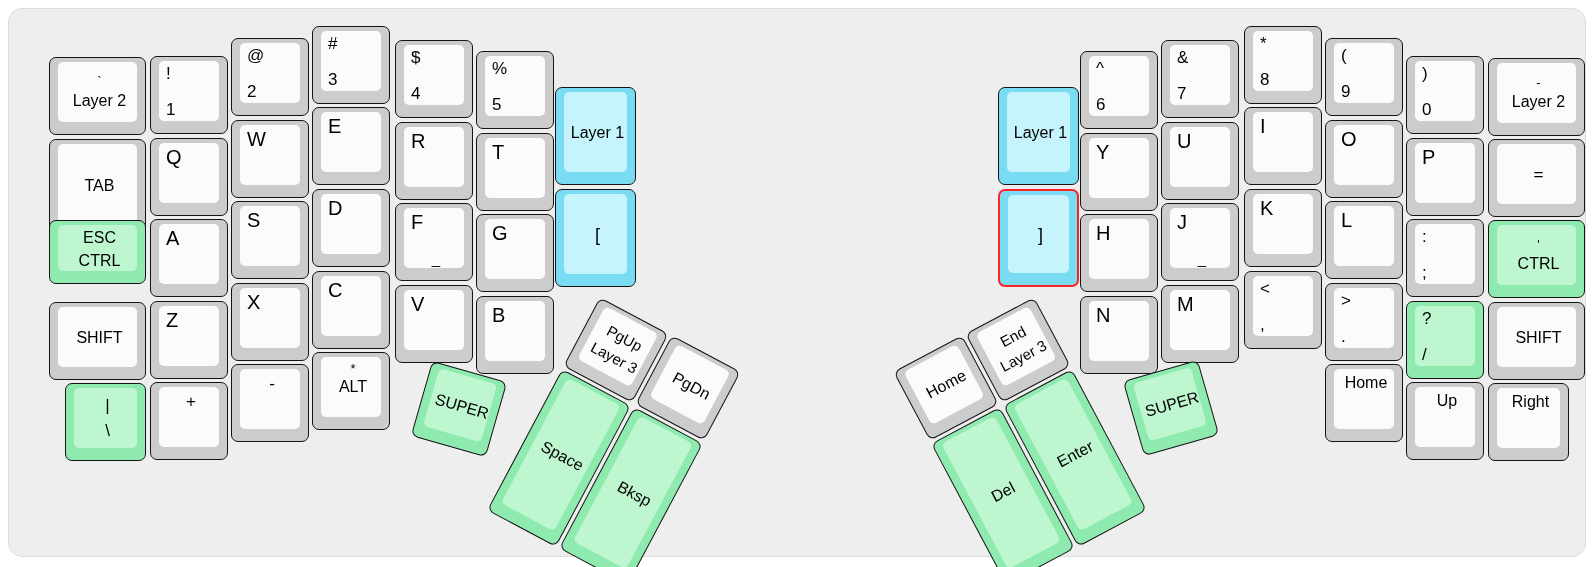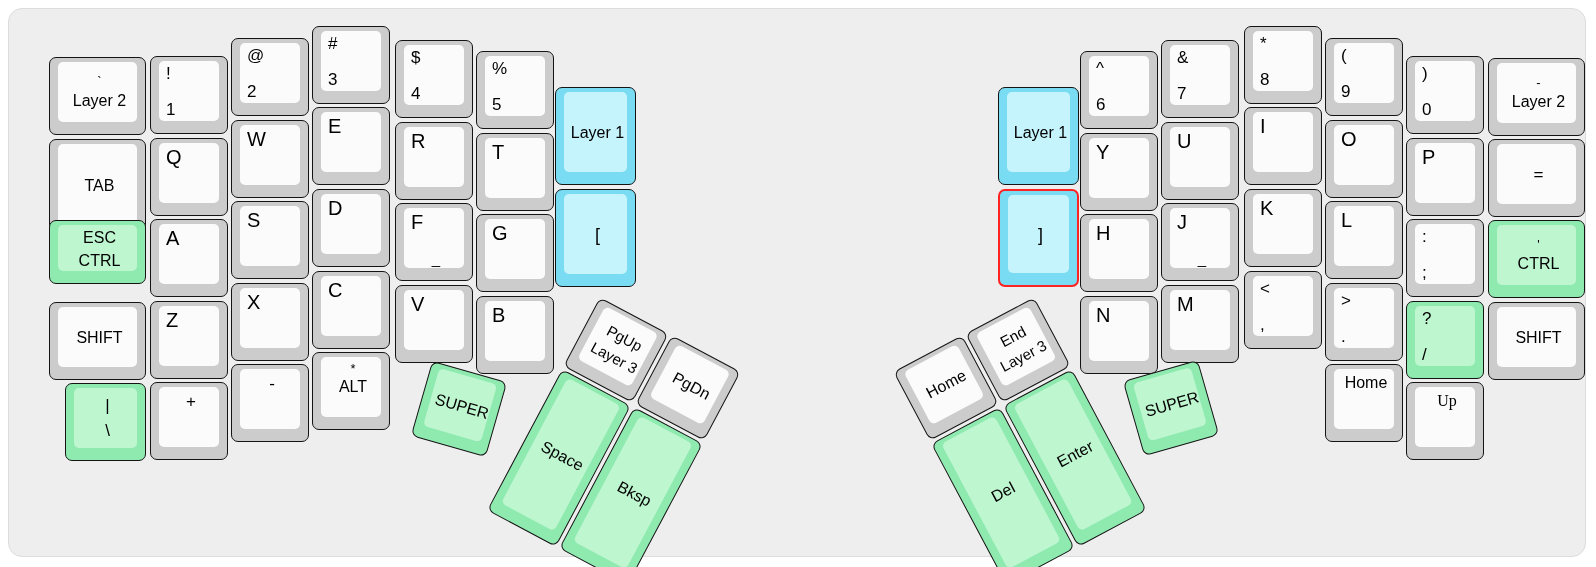--- a/index.html
+++ b/index.html
@@ -415,21 +415,21 @@
           <span class="line">;</span>
         </div>
       </div>
       <div class="key green align-tl" style="left: 1397px; top: 292px; width: 78px; height: 78px;">
         <div class="cap"></div>
         <div class="labels">
           <span class="line">?</span>
           <span class="line">/</span>
         </div>
       </div>
-      <div class="key gray align-topcenter" style="left: 1397px; top: 373px; width: 78px; height: 78px; font-family: Liberation Serif, serif;">
+      <div class="key gray align-topcenter" style="left: 1397px; top: 373px; width: 78px; height: 78px;">
         <div class="cap"></div>
         <div class="labels">
           <span class="line">Up</span>
         </div>
       </div>
       <div class="key gray align-center" style="left: 1479px; top: 49px; width: 97px; height: 78px;">
         <div class="cap"></div>
         <div class="labels">
           <span class="line small">-</span>
           <span class="line">Layer 2</span>
@@ -445,20 +445,26 @@
         <div class="cap"></div>
         <div class="labels">
           <span class="line small">'</span>
           <span class="line">CTRL</span>
         </div>
       </div>
       <div class="key gray align-center" style="left: 1479px; top: 293px; width: 97px; height: 78px;">
         <div class="cap"></div>
         <div class="labels">
           <span class="line">SHIFT</span>
+        </div>
+      </div>
+      <div class="key gray align-topcenter" style="left: 1479px; top: 374px; width: 81px; height: 78px;">
+        <div class="cap"></div>
+        <div class="labels">
+          <span class="line">Right</span>
         </div>
       </div>
       <div class="key gray align-center" style="left: 898px; top: 340px; width: 78px; height: 78px; transform: rotate(-28deg);">
         <div class="cap"></div>
         <div class="labels">
           <span class="line">Home</span>
         </div>
       </div>
       <div class="key gray align-center" style="left: 970px; top: 302px; width: 78px; height: 78px; transform: rotate(-28deg);">
         <div class="cap"></div>

